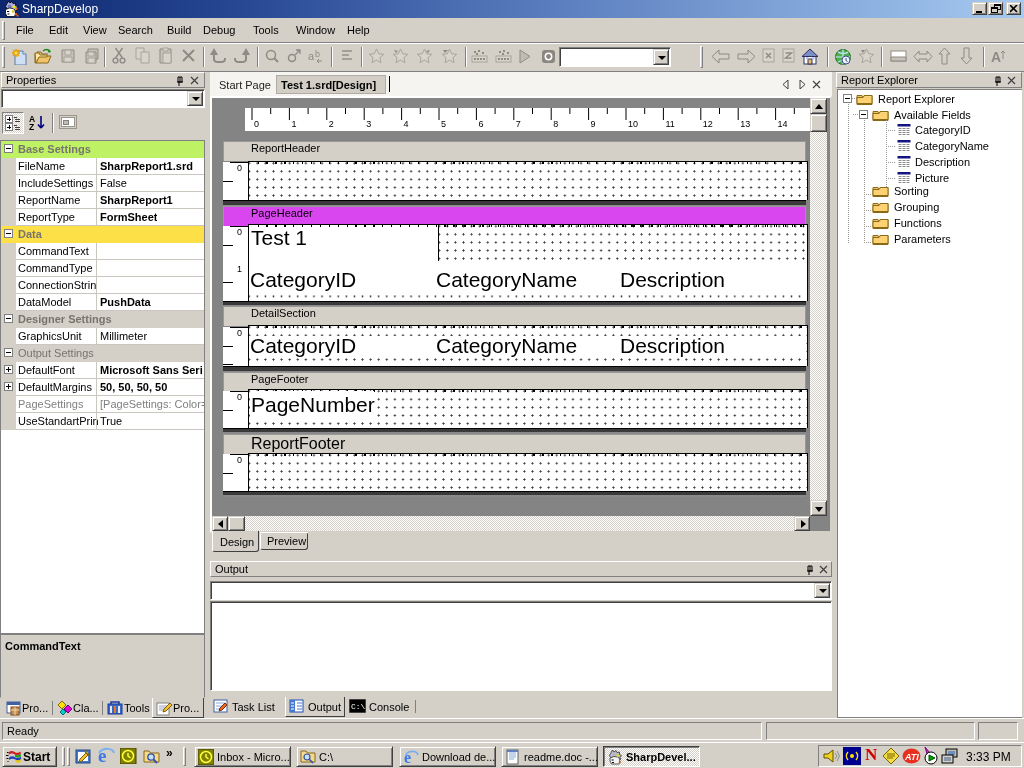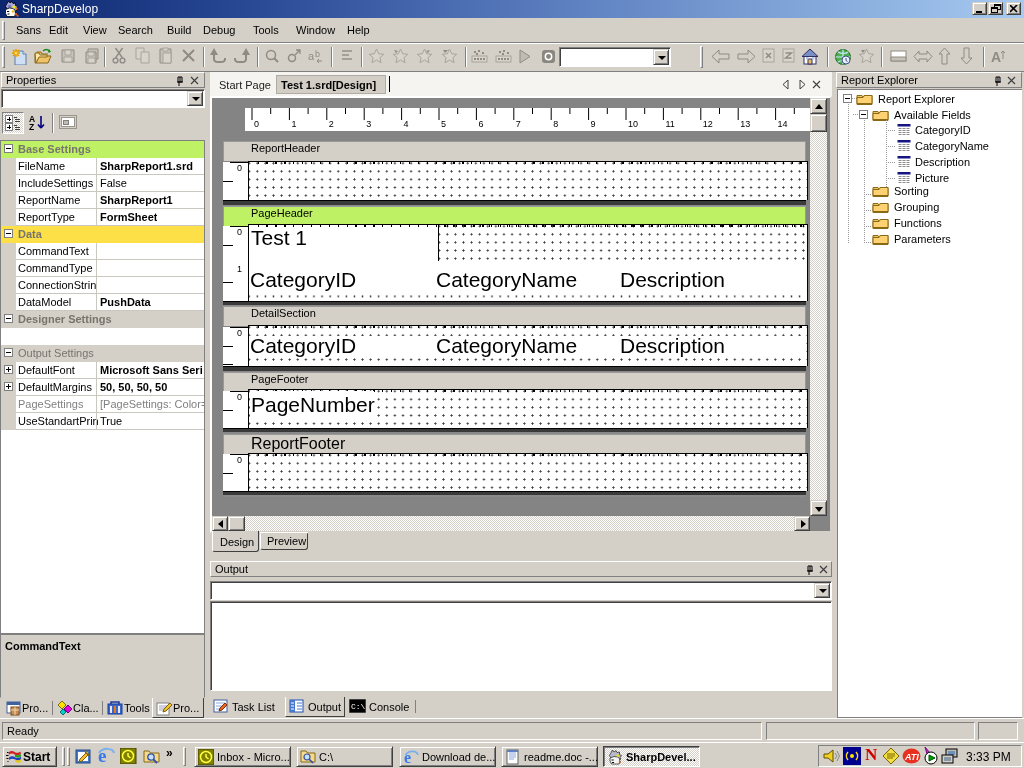--- a/index.html
+++ b/index.html
@@ -40,21 +40,21 @@
   </div>
 <div class="a ro2" style="left:1006px;top:2px;width:15px;height:13px;background:#d4d0c8">
     <svg class="a" style="left:3px;top:2px" width="8" height="8">
       <path d="M0 0l7 7M7 0L0 7" stroke="#000" stroke-width="1.6"></path>
     </svg>
   </div>
 
 <div class="a" id="menubar" style="left:0;top:18px;width:1024px;height:25px;border-bottom:1px solid #808080;box-shadow:0 1px 0 #fff"></div>
 <div class="a grip" style="left:2px;top:21px;height:19px"></div>
 <div class="a" id="menuitems" style="left:0;top:18px;width:1024px;height:24px;font-size:11px">
-    <span class="a" style="left:16px;top:6px">Sans</span>
+    <span class="a" style="left:16px;top:6px">File</span>
     <span class="a" style="left:49px;top:6px">Edit</span>
     <span class="a" style="left:83px;top:6px">View</span>
     <span class="a" style="left:118px;top:6px">Search</span>
     <span class="a" style="left:167px;top:6px">Build</span>
     <span class="a" style="left:203px;top:6px">Debug</span>
     <span class="a" style="left:253px;top:6px">Tools</span>
     <span class="a" style="left:296px;top:6px">Window</span>
     <span class="a" style="left:347px;top:6px">Help</span>
   </div>
 
@@ -346,20 +346,26 @@
         <div class="a" style="left:0;top:0;width:15px;height:17px;background:#d4d0c8"></div>
         <span class="a" style="left:17px;top:2px;color:#000">DataModel</span>
         <div class="a" style="left:95px;top:0;width:1px;height:17px;background:#cac7c0"></div>
         <span class="a" style="left:99px;top:2px;font-weight:bold;color:#000;white-space:nowrap;overflow:hidden;max-width:104px;display:inline-block">PushData</span>
       </div>
 <div class="a" style="left:0;top:170px;width:203px;height:17px;background:#d4d0c8">
         <div class="a" style="left:3px;top:3px;width:9px;height:9px;background:#fff;border:1px solid #808080">
           <div class="a" style="left:1px;top:3px;width:5px;height:1px;background:#000"></div>
         </div>
         <span class="a" style="left:17px;top:2px;font-weight:bold;color:#77746e">Designer Settings</span>
+      </div>
+<div class="a" style="left:0;top:187px;width:203px;height:17px;background:#fff;border-bottom:1px solid #cac7c0">
+        <div class="a" style="left:0;top:0;width:15px;height:17px;background:#d4d0c8"></div>
+        <span class="a" style="left:17px;top:2px;color:#000">GraphicsUnit</span>
+        <div class="a" style="left:95px;top:0;width:1px;height:17px;background:#cac7c0"></div>
+        <span class="a" style="left:99px;top:2px;font-weight:normal;color:#000;white-space:nowrap;overflow:hidden;max-width:104px;display:inline-block">Millimeter</span>
       </div>
 <div class="a" style="left:0;top:204px;width:203px;height:17px;background:#d4d0c8">
         <div class="a" style="left:3px;top:3px;width:9px;height:9px;background:#fff;border:1px solid #808080">
           <div class="a" style="left:1px;top:3px;width:5px;height:1px;background:#000"></div>
         </div>
         <span class="a" style="left:17px;top:2px;font-weight:normal;color:#77746e">Output Settings</span>
       </div>
 <div class="a" style="left:0;top:221px;width:203px;height:17px;background:#fff;border-bottom:1px solid #cac7c0">
         <div class="a" style="left:0;top:0;width:15px;height:17px;background:#d4d0c8"></div>
         <div class="a" style="left:3px;top:3px;width:9px;height:9px;background:#fff;border:1px solid #808080">
@@ -515,21 +521,21 @@
     </div>
 <div class="a" style="left:38px;top:89px;width:560px;height:39px;background:#fff;border:1px solid #000;border-bottom:none;border-top-width:1.5px;background-image:radial-gradient(#3a3a3a 0.85px,transparent 1.1px);background-size:8.1px 8.1px;background-position:4.25px 5.25px">
       <div class="a" style="left:1px;top:0;width:556px;height:2px;background-image:repeating-linear-gradient(90deg,transparent 0 7.6px,#000 7.6px 8.9px)"></div>
     </div>
 <div class="a" style="left:13px;top:90px;width:25px;height:38px;background:#fff">
       <div class="a" style="left:7px;top:0;width:18px;height:1px;background:#000"></div>
       <span class="a" style="left:14px;top:1px;font-size:9px">0</span>
       <div class="a" style="left:0;top:19px;width:10px;height:1px;background:#000"></div>
     </div>
 <div class="a" style="left:13px;top:128px;width:583px;height:6px;background:linear-gradient(#000 0 1px,#3a3a3a 1px 4.5px,#8a8a8a 4.5px 6px)"></div>
-<div class="a" style="left:13px;top:134px;width:583px;height:20px;background:#bef264;border:1px solid #999;border-bottom:none">
+<div class="a" style="left:13px;top:134px;width:583px;height:20px;background:#d946ef;border:1px solid #999;border-bottom:none">
       <span class="a" style="left:27px;top:0;font-size:11px">PageHeader</span>
     </div>
 <div class="a" style="left:38px;top:152px;width:560px;height:77px;background:#fff;border:1px solid #000;border-bottom:none;border-top-width:1.5px">
       <div class="a" style="left:1px;top:0;width:556px;height:2px;background-image:repeating-linear-gradient(90deg,transparent 0 7.6px,#000 7.6px 8.9px)"></div>
     </div>
 <div class="a" style="left:228px;top:152px;width:368px;height:110px;border:1.5px solid #000;border-bottom:none;border-right:none;background-image:radial-gradient(#3a3a3a 0.85px,transparent 1.1px);background-size:8.1px 8.1px;background-position:4.25px 5.25px;height:36.5px">
       <div class="a" style="left:0;top:0;width:367px;height:2px;background-image:repeating-linear-gradient(90deg,transparent 0 7.6px,#000 7.6px 8.9px)"></div>
     </div>
 <div class="a" style="left:13px;top:154px;width:25px;height:75px;background:#fff">
       <div class="a" style="left:7px;top:0;width:18px;height:1px;background:#000"></div>

